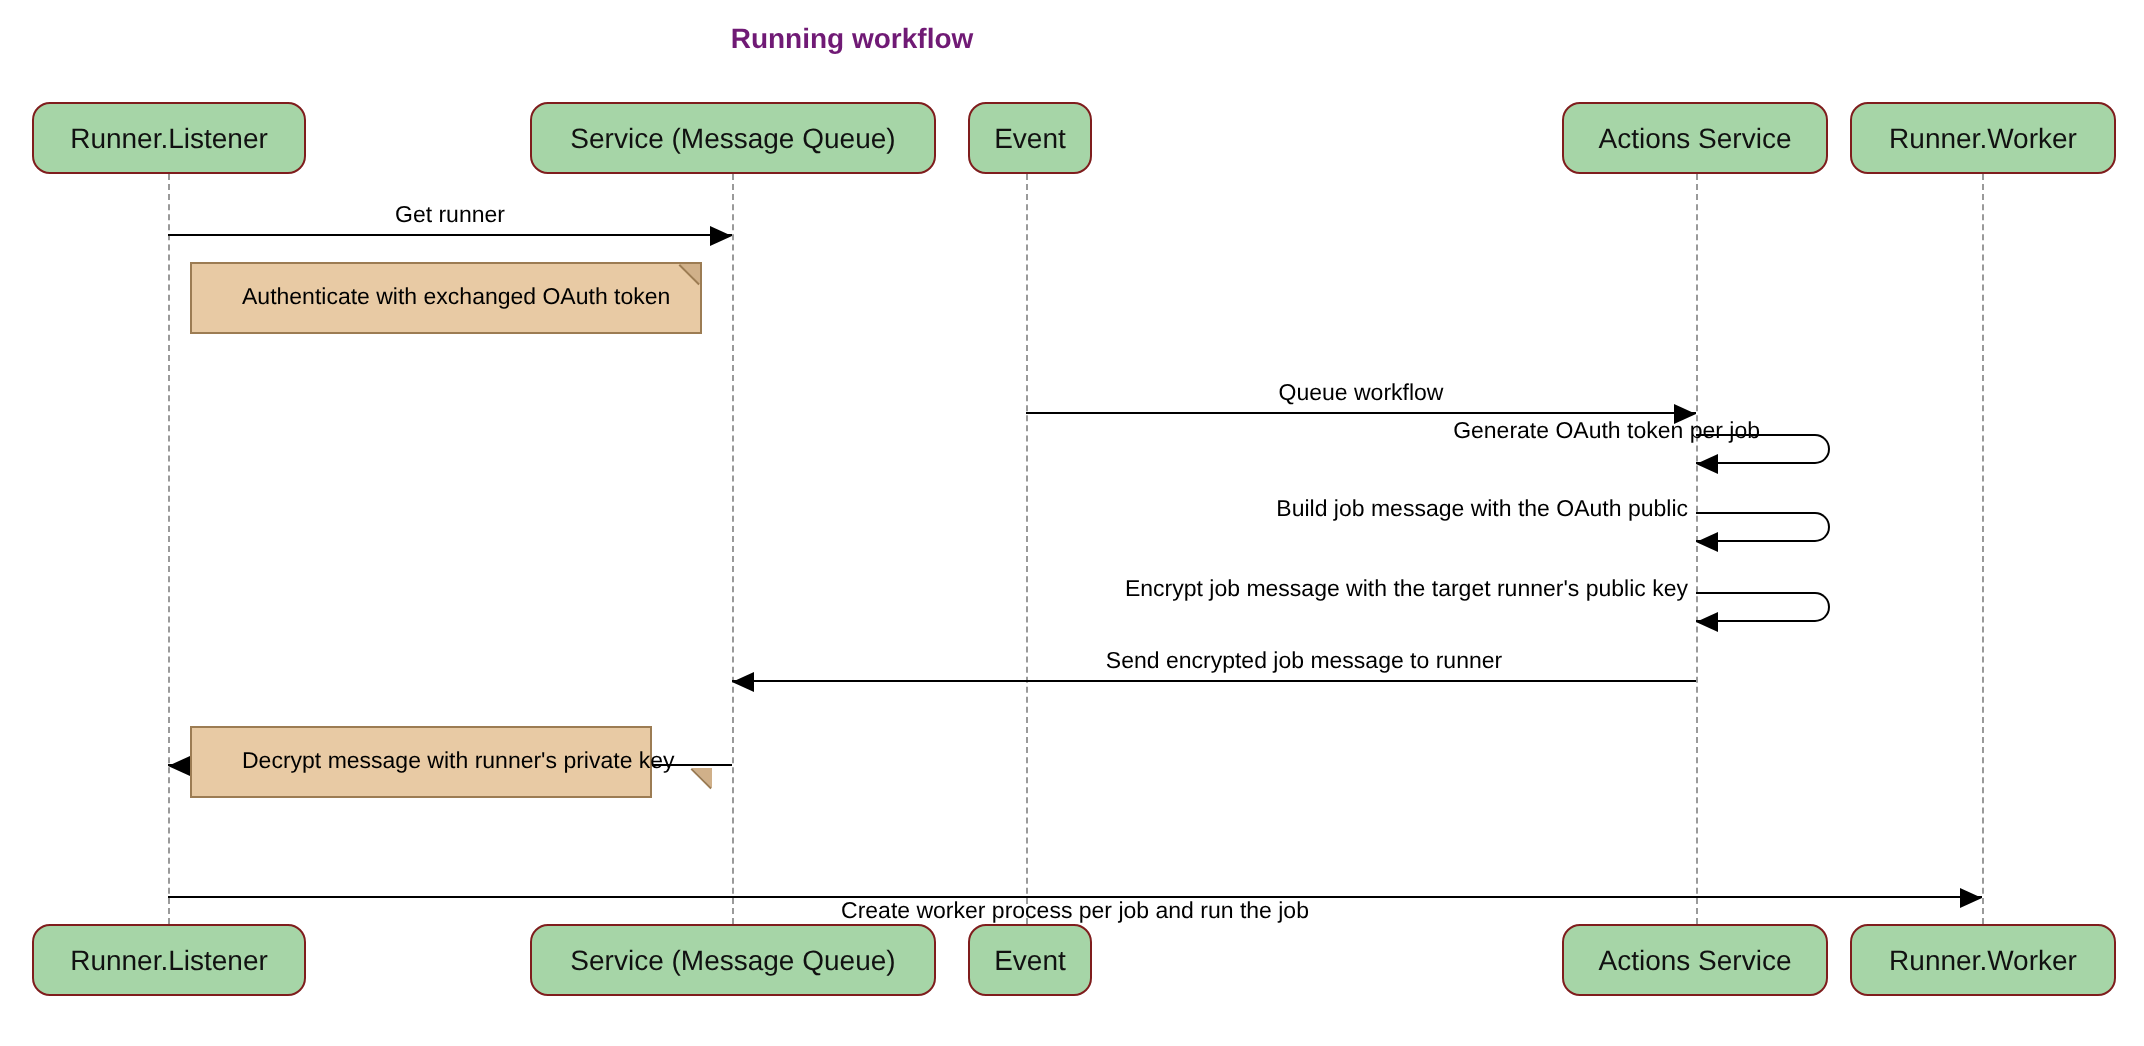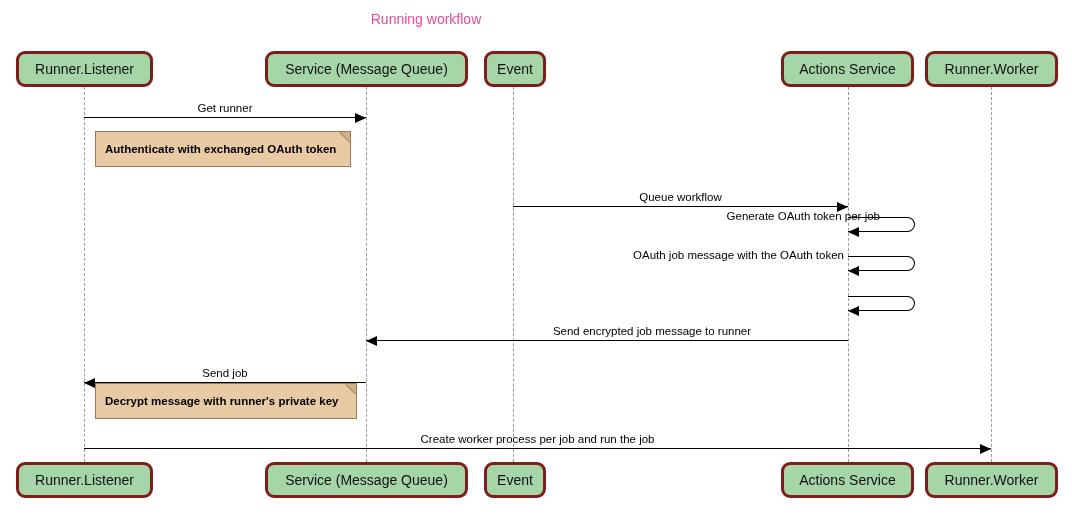--- a/index.html
+++ b/index.html
@@ -1,37 +1,37 @@
 <!DOCTYPE html>
 <html><head>
 <meta charset="utf-8">
 <style>
   html,body{margin:0;padding:0;background:#ffffff;}
   body{width:1072px;height:523px;position:relative;overflow:hidden;
        font-family:"Liberation Sans","DejaVu Sans",sans-serif;color:#000;}
   #canvas{position:absolute;inset:0;width:1072px;height:523px;}
   .diagram-title{position:absolute;left:0;top:10px;width:852px;text-align:center;
-       font-size:14px;font-weight:normal;color:#ec4899;line-height:18px;}
+       font-size:14px;font-weight:bold;color:#701a75;line-height:18px;}
   .participant{position:absolute;box-sizing:border-box;background:#a6d5a7;
-       border:3px solid #7f1d1d;border-radius:9px;display:flex;align-items:center;
+       border:1px solid #7f1d1d;border-radius:9px;display:flex;align-items:center;
        justify-content:center;font-size:14px;color:#111;white-space:nowrap;}
   .lifeline{position:absolute;width:0;border-left:1px dashed #9a9a9a;}
   .msg-label{position:absolute;font-size:11.5px;color:#000;white-space:nowrap;
        text-align:center;line-height:13px;}
   .msg-line{position:absolute;height:0;border-top:1.6px solid #000;}
   .arrowhead{position:absolute;width:0;height:0;}
   .arrowhead.right{border-top:5px solid transparent;border-bottom:5px solid transparent;
        border-left:11px solid #000;}
   .arrowhead.left{border-top:5px solid transparent;border-bottom:5px solid transparent;
        border-right:11px solid #000;}
   .selfloop{position:absolute;box-sizing:border-box;border:1.6px solid #000;
        border-left:none;border-top-right-radius:9px;border-bottom-right-radius:9px;}
   .note{position:absolute;box-sizing:border-box;background:#e8caa4;
        border:1px solid #9c7c53;font-size:11.5px;color:#000;display:flex;
-       align-items:center;padding-left:9px;white-space:nowrap;font-weight:bold;}
+       align-items:center;padding-left:25px;white-space:nowrap;}
   .note-fold{position:absolute;width:0;height:0;border-left:10px solid transparent;
        border-top:10px solid #d0b089;}
   .note-fold-edge{position:absolute;width:14px;height:0;
        border-top:1px solid #9c7c53;transform-origin:left top;transform:rotate(45deg);}
 </style>
 </head>
 <body>
 
 <div id="canvas">
   <div class="diagram-title">Running workflow</div>
@@ -54,49 +54,50 @@
         <div class="msg-label" style="left: 513px; width: 335px; top: 179px;">Queue workflow</div>
       </div>
       <div style="position: absolute; left: 0px; top: 0px; width: 1072px; height: 523px; pointer-events: none; padding-left: 36px;">
         <div class="selfloop" style="left: 848px; top: 217px; width: 67px; height: 15px;"></div>
         <div class="arrowhead left" style="left: 848px; top: 227px;"></div>
         <div class="msg-label" style="right: 228px; top: 210px;">Generate OAuth token per job</div>
       </div>
       <div style="position: absolute; left: 0px; top: 0px; width: 1072px; height: 523px; pointer-events: none;">
         <div class="selfloop" style="left: 848px; top: 256px; width: 67px; height: 15px;"></div>
         <div class="arrowhead left" style="left: 848px; top: 266px;"></div>
-        <div class="msg-label" style="right: 228px; top: 249px;">OAuth job message with the OAuth token</div>
+        <div class="msg-label" style="right: 228px; top: 249px;">Build job message with the OAuth public</div>
       </div>
       <div style="position: absolute; left: 0px; top: 0px; width: 1072px; height: 523px; pointer-events: none;">
         <div class="selfloop" style="left: 848px; top: 296px; width: 67px; height: 15px;"></div>
         <div class="arrowhead left" style="left: 848px; top: 306px;"></div>
+        <div class="msg-label" style="right: 228px; top: 289px;">Encrypt job message with the target runner's public key</div>
       </div>
       <div style="position: absolute; left: 0px; top: 0px; width: 1072px; height: 523px; pointer-events: none;">
         <div class="msg-line" style="left: 366px; top: 340px; width: 482px;"></div>
         <div class="arrowhead left" style="left: 366px; top: 336px;"></div>
         <div class="msg-label" style="left: 366px; width: 482px; top: 325px; padding-left: 45px;">Send encrypted job message to runner</div>
       </div>
       <div style="position: absolute; left: 0px; top: 0px; width: 1072px; height: 523px; pointer-events: none; margin-top: 12px;">
         <div class="msg-line" style="left: 84px; top: 370px; width: 282px;"></div>
         <div class="arrowhead left" style="left: 84px; top: 366px;"></div>
         <div class="msg-label" style="left: 84px; width: 282px; top: 355px;">Send job</div>
       </div>
       <div style="position: absolute; left: 0px; top: 0px; width: 1072px; height: 523px; pointer-events: none;">
         <div class="msg-line" style="left: 84px; top: 448px; width: 907px;"></div>
         <div class="arrowhead right" style="left: 980px; top: 444px;"></div>
-        <div class="msg-label" style="left: 84px; width: 907px; top: 433px;">Create worker process per job and run the job</div>
+        <div class="msg-label" style="left: 84px; width: 907px; top: 450px;">Create worker process per job and run the job</div>
       </div>
     </div>
   <div id="notes">
       <div class="note" style="left: 95px; top: 131px; width: 256px; height: 36px;">
         <span>Authenticate with exchanged OAuth token</span>
       </div>
       <div class="note-fold" style="left: 340px; top: 132px;"></div>
       <div class="note-fold-edge" style="left: 340px; top: 132px;"></div>
-      <div class="note" style="left: 95px; top: 383px; width: 262px; height: 36px;">
+      <div class="note" style="left: 95px; top: 363px; width: 231px; height: 36px;">
         <span>Decrypt message with runner's private key</span>
       </div>
       <div class="note-fold" style="left: 346px; top: 384px;"></div>
       <div class="note-fold-edge" style="left: 346px; top: 384px;"></div>
     </div>
   <div id="participants-top">
       <div class="participant" style="left: 16px; top: 51px; width: 137px; height: 36px;">
         <span>Runner.Listener</span>
       </div>
       <div class="participant" style="left: 265px; top: 51px; width: 203px; height: 36px;">

